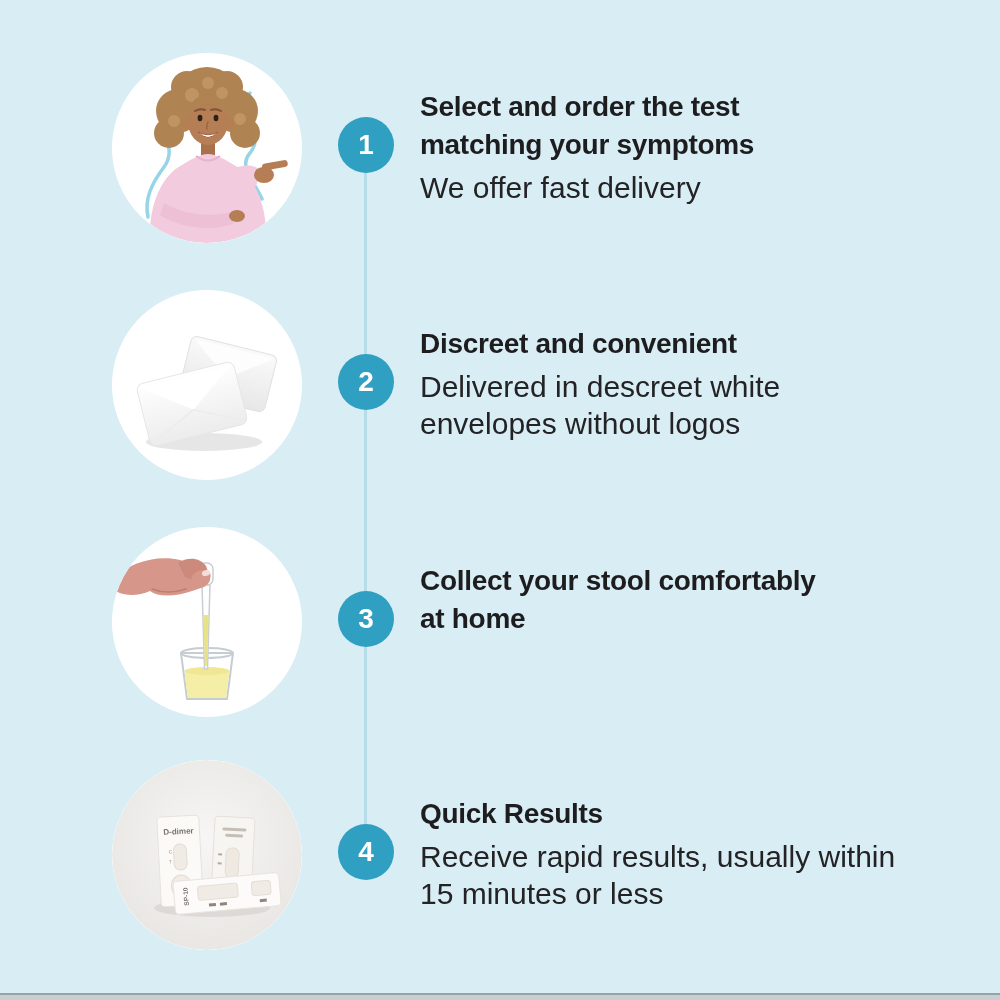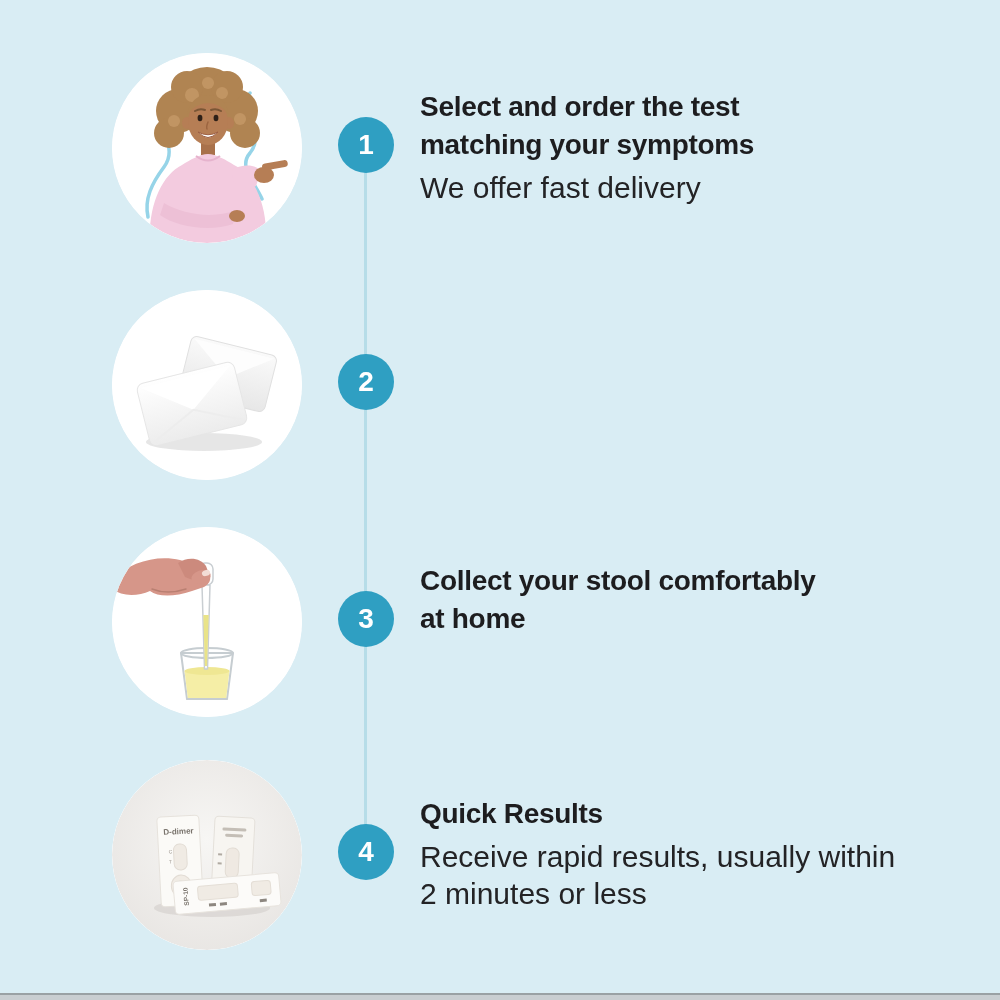--- a/index.html
+++ b/index.html
@@ -131,20 +131,25 @@
             <rect x="30" y="82" width="100" height="64" rx="7" fill="url(#env2)" stroke="#e6e6e6"></rect>
             <path d="M34,86 L126,86 L80,120 Z" fill="#ffffff"></path>
             <path d="M34,142 L80,120 L126,142" fill="none" stroke="#ededed" stroke-width="2"></path>
           </g>
         </g>
       </svg>
     </div>
     <div class="badge">
       <span>2</span>
     </div>
+    <div class="text">
+      <h2 class="step-title">Discreet and convenient</h2>
+      <p class="step-desc">Delivered in descreet white
+envelopes without logos</p>
+    </div>
   </section>
 
   <section class="step s3">
     <div class="img-circle">
       <svg viewBox="0 0 190 190">
         <defs>
             <clipPath id="c3">
               <circle cx="95" cy="95" r="95"></circle>
             </clipPath>
           </defs>
@@ -223,19 +228,19 @@
           </g>
         </g>
       </svg>
     </div>
     <div class="badge">
       <span>4</span>
     </div>
     <div class="text">
       <h2 class="step-title">Quick Results</h2>
       <p class="step-desc">Receive rapid results, usually within
-2 minutes or less</p>
+15 minutes or less</p>
     </div>
   </section>
 
   <div class="edge-line"></div>
   <div class="edge-foot"></div>
 </div>
 
 </body></html>

